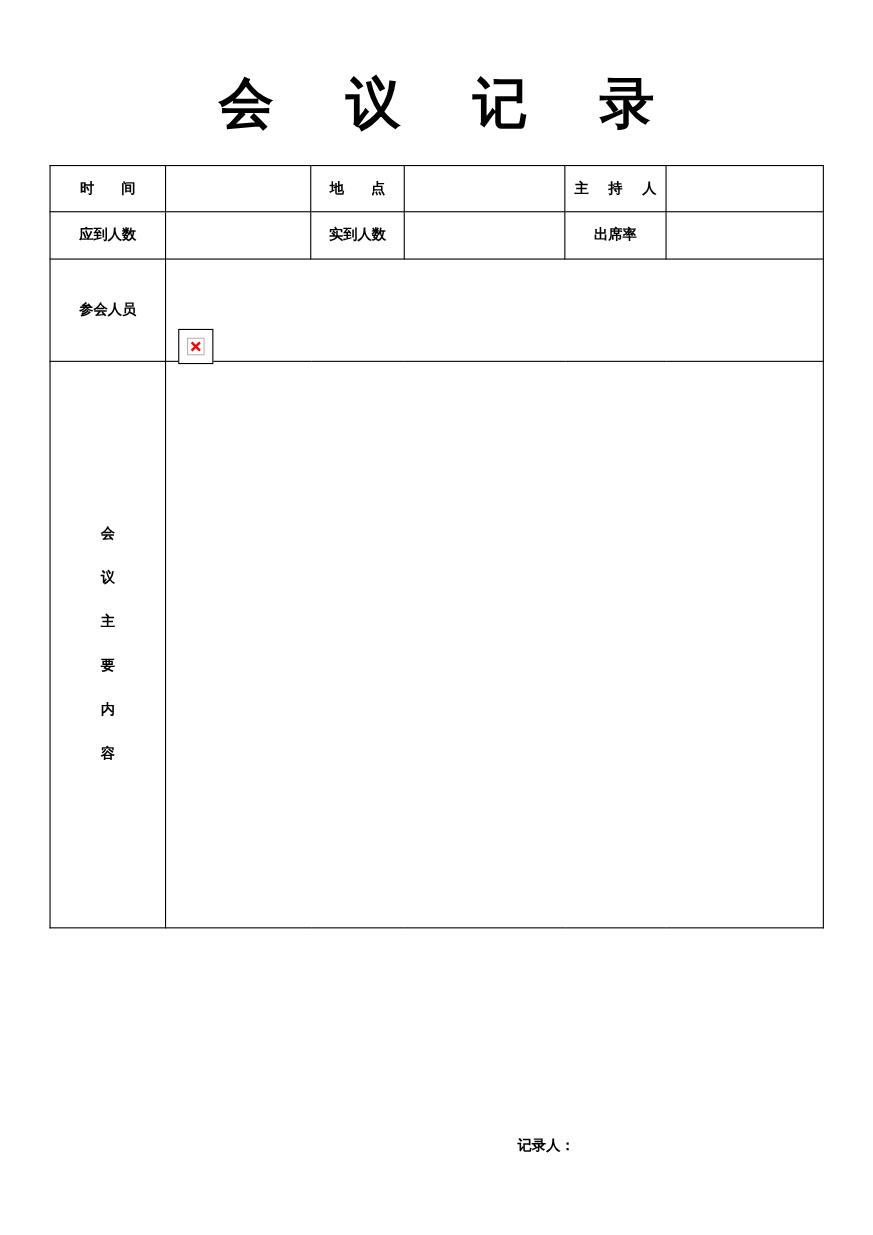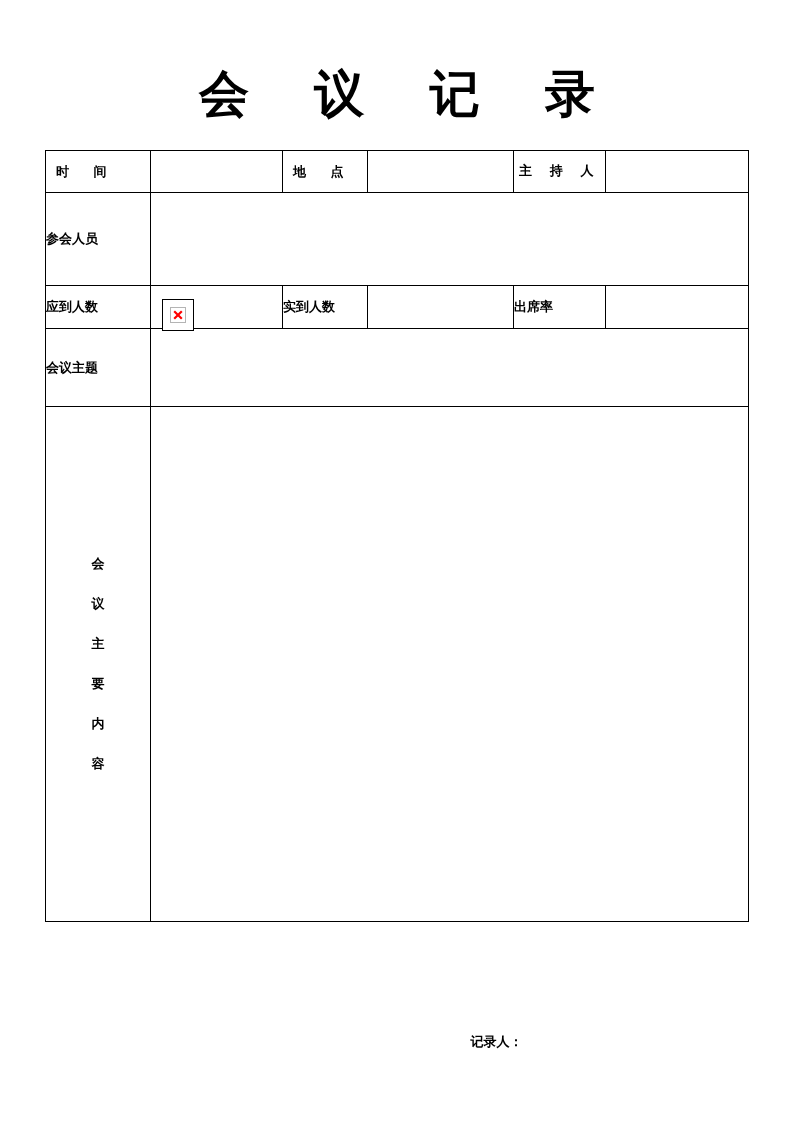--- a/index.html
+++ b/index.html
@@ -50,20 +50,21 @@
   }
   .form-table td {
     border: 1px solid #000000;
     padding: 0;
     vertical-align: middle;
     font-size: 13px;
     font-weight: bold;
     line-height: 20px;
   }
   .label-cell {
+    text-align: center;
     font-size: 13px;
     font-weight: bold;
   }
   .label-spaced {
     letter-spacing: 10px;
     text-indent: 10px;
   }
   .label-spaced-sm {
     letter-spacing: 5px;
     text-indent: 5px;
@@ -157,39 +158,35 @@
 
       <tr style="height:42px">
         <td class="label-cell label-spaced">时 间</td>
         <td class="value-cell"></td>
         <td class="label-cell label-spaced">地 点</td>
         <td class="value-cell"></td>
         <td class="label-cell label-spaced-sm">主 持 人</td>
         <td class="value-cell"></td>
       </tr>
 
+      <tr style="height:43px">
+        <td class="label-cell">应到人数</td>
+        <td class="value-cell"></td>
+        <td class="label-cell">实到人数</td>
+        <td class="value-cell"></td>
+        <td class="label-cell">出席率</td>
+        <td class="value-cell"></td>
+      </tr>
+
       <tr style="height:93px">
         <td class="label-cell">参会人员</td>
         <td class="value-cell" colspan="5"></td>
       </tr>
 
-      <tr style="height:43px">
-        <td class="label-cell">应到人数</td>
-        <td class="value-cell"></td>
-        <td class="label-cell">实到人数</td>
-        <td class="value-cell"></td>
-        <td class="label-cell">出席率</td>
-        <td class="value-cell"></td>
-      </tr>
-
-
-      <tr style="height:78px">
-        <td class="label-cell">会议主题</td>
-        <td class="value-cell" colspan="5"></td>
-      </tr>
+
 
       <tr style="height:515px">
         <td class="vertical-label">
           <span>会</span>
           <span>议</span>
           <span>主</span>
           <span>要</span>
           <span>内</span>
           <span>容</span>
         </td>

